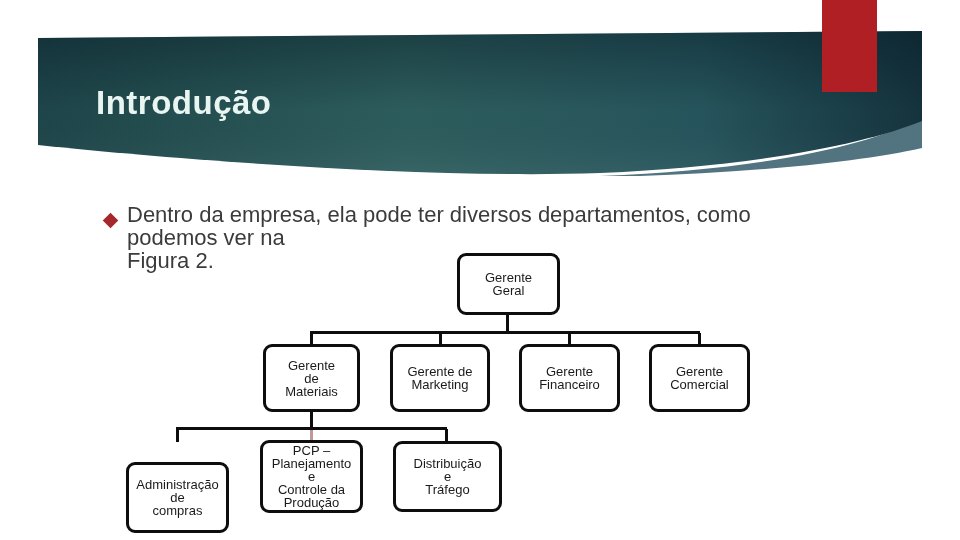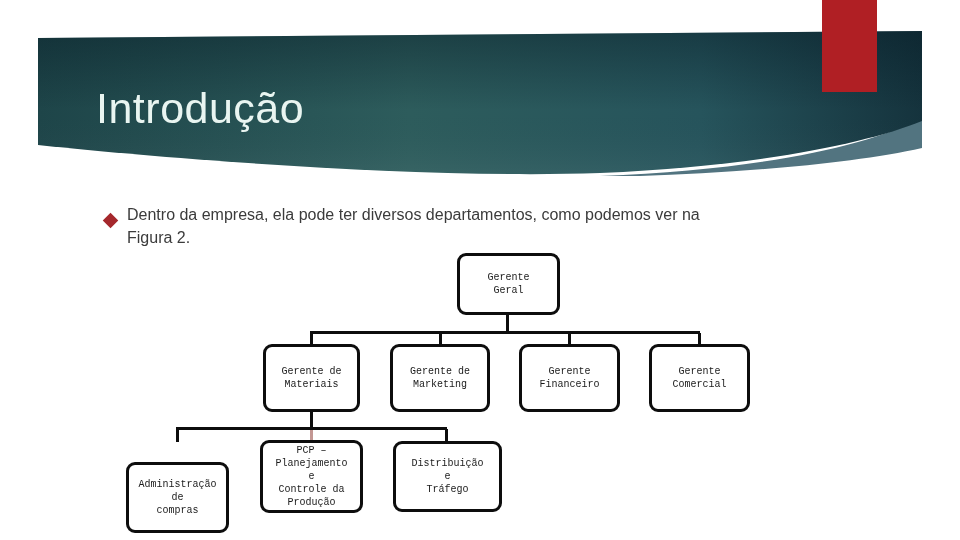--- a/index.html
+++ b/index.html
@@ -7,36 +7,36 @@
     position:relative;width:960px;height:540px;background:#ffffff;
     overflow:hidden;font-family:"Liberation Sans",sans-serif;
   }
   .header-svg{position:absolute;left:0;top:0;z-index:1;}
   .accent-red{
     position:absolute;left:822px;top:0;width:55px;height:92px;
     background:#b01f24;z-index:2;
   }
   .slide-title{
     position:absolute;left:96px;top:84px;z-index:3;
-    font-size:43px;letter-spacing:0.5px;color:#e9f5f1;font-weight:400;
+    font-size:33px;letter-spacing:0.5px;color:#e9f5f1;font-weight:700;
   }
   .bullet-marker{
     position:absolute;left:105px;top:215px;width:11px;height:11px;
     background:#a5282c;transform:rotate(45deg);z-index:3;
   }
   .bullet-text{
     position:absolute;left:127px;top:203px;width:670px;z-index:3;
-    font-size:16px;line-height:23px;color:#3b3b3b;white-space:pre-line;
+    font-size:22px;line-height:23px;color:#3b3b3b;white-space:pre-line;
   }
   .org-box{
     position:absolute;box-sizing:border-box;background:#ffffff;
     border:3px solid #0d0d0d;border-radius:9px;z-index:4;
     display:flex;align-items:center;justify-content:center;
-    text-align:center;font-size:10px;line-height:13px;color:#1a1a1a;
-    white-space:pre-line;padding:14px;font-family:Liberation Mono, monospace;
+    text-align:center;font-size:13px;line-height:13px;color:#1a1a1a;
+    white-space:pre-line;padding:14px;
   }
   .conn{position:absolute;background:#0d0d0d;z-index:3;}
   .box-root{left:457px;top:253px;width:103px;height:62px;}
   .box-m1{left:263px;top:344px;width:97px;height:68px;}
   .box-m2{left:390px;top:344px;width:100px;height:68px;}
   .box-m3{left:519px;top:344px;width:101px;height:68px;}
   .box-m4{left:649px;top:344px;width:101px;height:68px;}
   .box-c1{left:126px;top:462px;width:103px;height:71px;}
   .box-c2{left:260px;top:440px;width:103px;height:73px;}
   .box-c3{left:393px;top:441px;width:109px;height:71px;}

